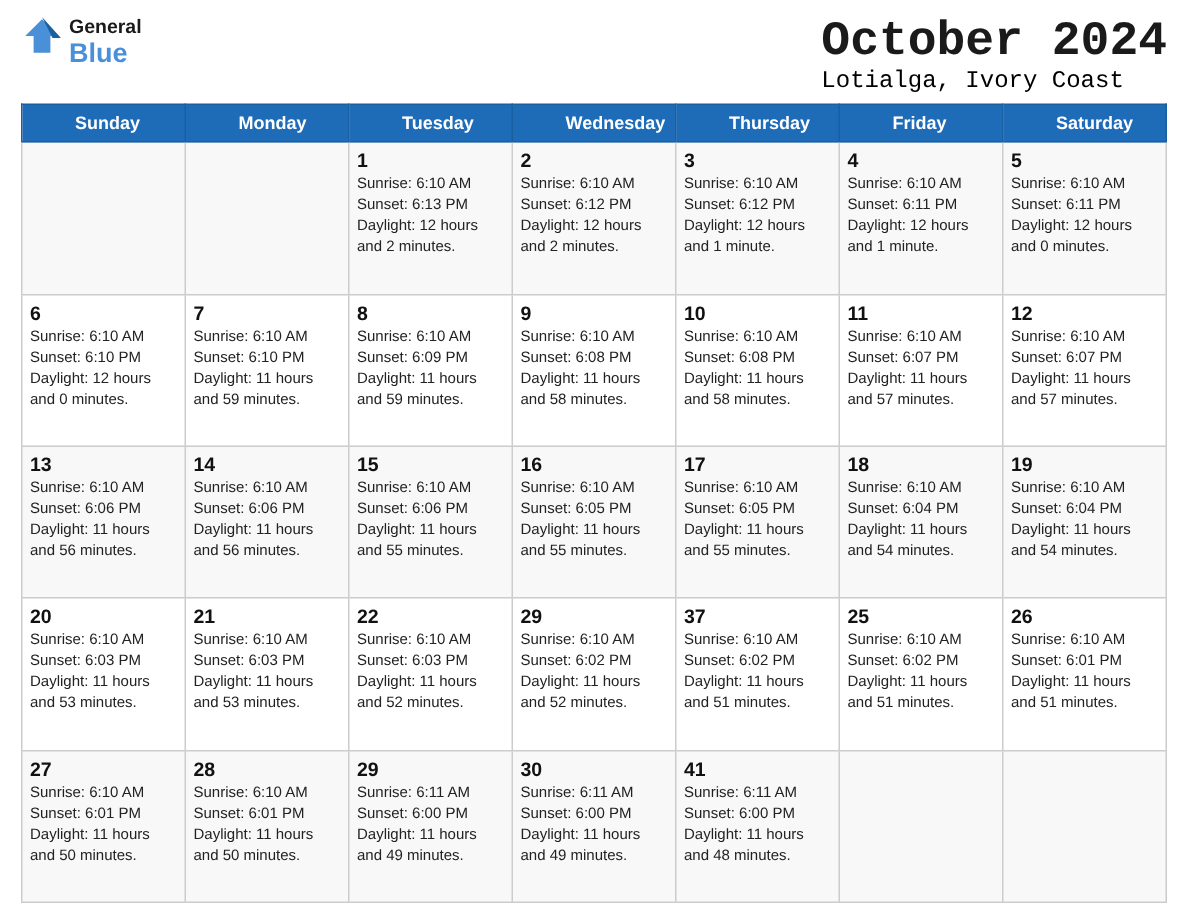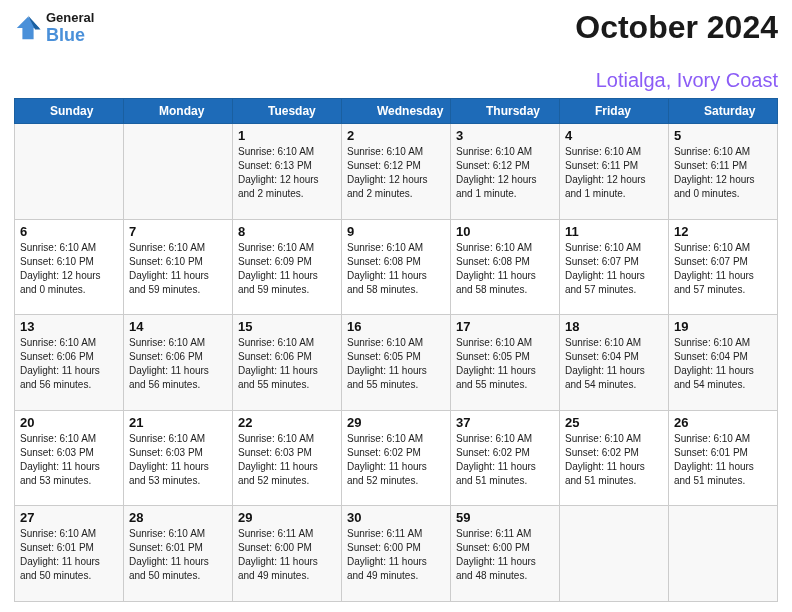--- a/index.html
+++ b/index.html
@@ -18,40 +18,38 @@
       flex-direction: column;
     }
     .header {
       display: flex;
       justify-content: space-between;
       align-items: flex-start;
       margin-bottom: 6px;
     }
     .logo {
       display: flex;
-      align-items: center;
       gap: 4px;
     }
     .logo-icon {
       width: 28px;
       height: 28px;
     }
     .title-block {
-      text-align: right;
+      font-family: Liberation Mono, monospace;
     }
     .month-title {
       font-size: 32px;
       font-weight: bold;
       color: #1a1a1a;
       line-height: 1.1;
     }
     .subtitle {
-      font-size: 20px;
-      color: #8b5cf6;
-      margin-top: 24px;
+      font-size: 16px;
+      color: #000000;
     }
     .calendar {
       flex: 1;
       border: 1px solid #ccc;
       border-collapse: collapse;
       width: 100%;
       table-layout: fixed;
     }
     .calendar th {
       background: #1e6bb8;
@@ -342,21 +340,21 @@
 and 49 minutes.</div>
           </td>
           <td>
             <span class="day-num">30</span>
             <div class="cell-info" style="white-space: pre-line;">Sunrise: 6:11 AM
 Sunset: 6:00 PM
 Daylight: 11 hours
 and 49 minutes.</div>
           </td>
           <td>
-            <span class="day-num">59</span>
+            <span class="day-num">41</span>
             <div class="cell-info" style="white-space: pre-line;">Sunrise: 6:11 AM
 Sunset: 6:00 PM
 Daylight: 11 hours
 and 48 minutes.</div>
           </td>
           <td></td>
           <td></td>
         </tr>
       </tbody>
   </table>

